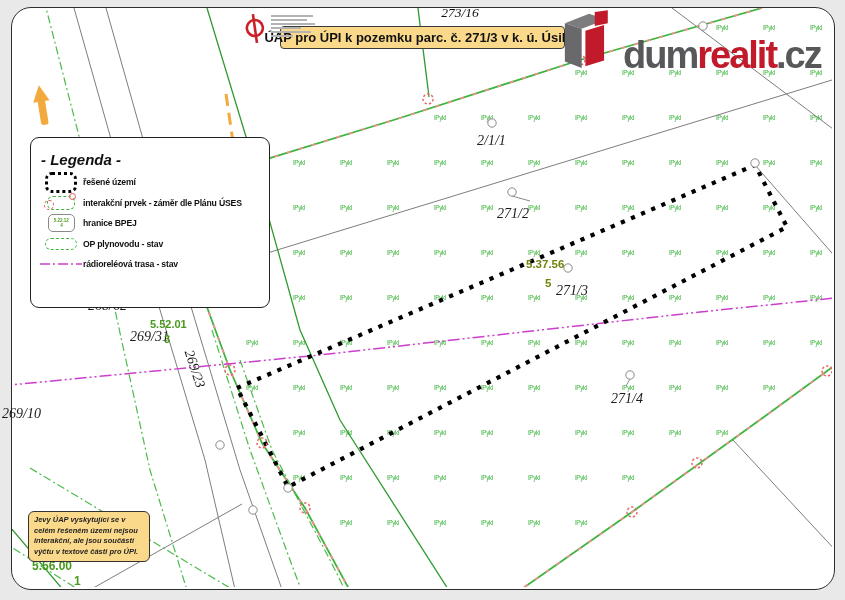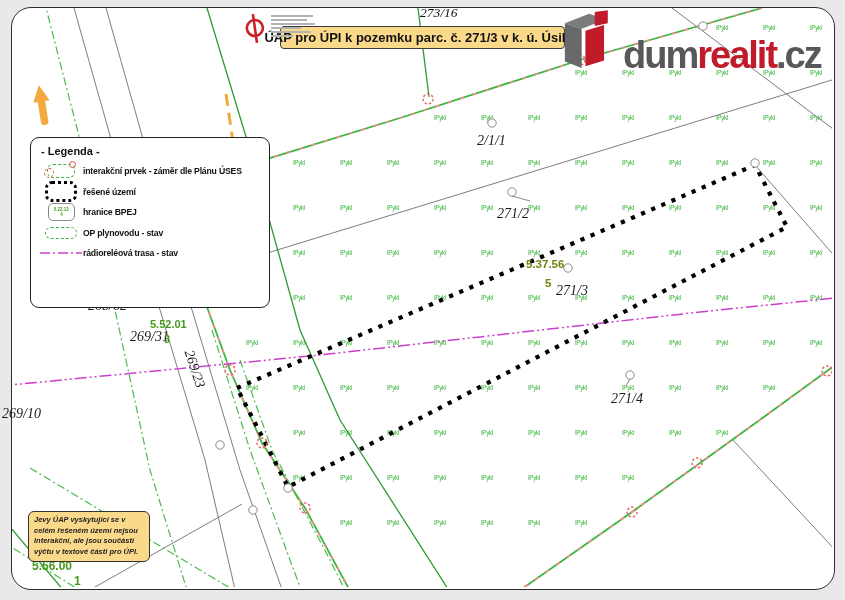--- a/index.html
+++ b/index.html
@@ -22,36 +22,36 @@
   .ip{font-family:"Liberation Sans",sans-serif;font-size:6.3px;letter-spacing:-0.3px;}
   
   #labels{position:absolute;left:0;top:0;width:845px;height:600px;z-index:2;pointer-events:none;}
   .lbl{position:absolute;white-space:nowrap;transform-origin:left top;}
   .parcel{font-family:"Liberation Serif",serif;font-style:italic;font-size:14px;color:#1c1c1c;}
   .bpej{font-family:"Liberation Sans",sans-serif;font-weight:bold;font-size:11px;color:#49991d;}
   .bpej-olive{font-family:"Liberation Sans",sans-serif;font-weight:bold;font-size:11.5px;color:#6f850c;}
   
   #legend{position:absolute;left:30px;top:137px;width:240px;height:171px;background:#fff;
           border:1.4px solid #222;border-radius:9px;z-index:3;padding:6px 4px 0 8px;box-sizing:border-box;}
-  #legend .lg-title{font-weight:bold;font-size:11px;color:#111;margin:1px 0 4px 2px;}
+  #legend .lg-title{font-weight:bold;font-size:15px;color:#111;margin:7px 0 4px 2px;font-style:italic;}
   .lg-row{display:flex;align-items:center;height:20.5px;}
   .lg-swatch{width:44px;flex:0 0 44px;display:flex;justify-content:center;align-items:center;}
   .lg-label{font-weight:bold;font-size:8.7px;letter-spacing:-0.2px;color:#111;white-space:nowrap;}
   .sw-solved{width:26px;height:15px;border:3px dotted #000;border-radius:7px;}
   .sw-dash{border:1.6px dashed #3db53d;border-radius:6px;position:relative;}
   .sw-uses{width:26px;height:12px;}
   .sw-op{width:30px;height:10px;}
   .sw-bp{width:30px;height:15px;}
   .sw-uses .r1{position:absolute;left:-4px;top:3px;width:8px;height:8px;border:1.3px dashed #e05555;border-radius:50%;}
   .sw-uses .r2{position:absolute;right:-2px;top:-4px;width:5px;height:5px;border:1.2px solid #e05555;border-radius:50%;}
   .sw-bpej{width:25px;height:16px;border:1px solid #8a8a8a;border-radius:5px;display:flex;flex-direction:column;
            align-items:center;justify-content:center;line-height:1;}
   .sw-bpej span{font-size:5px;font-weight:bold;color:#49991d;transform:scale(.9);}
   
-  #parcel-ref{position:absolute;left:420px;top:5px;width:80px;text-align:left;z-index:3;
+  #parcel-ref{position:absolute;left:420px;top:5px;width:80px;text-align:center;z-index:3;
               font-family:"Liberation Serif",serif;font-style:italic;font-size:13.5px;color:#111;}
   #title-box{position:absolute;left:280px;top:26px;width:283px;height:21px;z-index:3;
              border:1.5px solid #3a3a3a;border-radius:4px;display:flex;align-items:center;justify-content:center;
              font-weight:bold;font-size:13px;color:#111;white-space:nowrap;}
   
   #stamp{position:absolute;left:243px;top:13px;z-index:3;display:flex;gap:4px;}
   #stamp .micro{display:flex;flex-direction:column;gap:2px;padding-top:2px;}
   #stamp .micro i{display:block;height:2px;background:#b3b3b3;}
   
   #note{position:absolute;left:28px;top:511px;width:122px;z-index:3;border:1.3px solid #333;border-radius:6px;
@@ -274,32 +274,32 @@
       <i style="width:30px"></i>
         <i style="width:40px"></i>
         <i style="width:22px"></i>
     </span>
   </div>
 
   <div id="legend">
     <div class="lg-title">- Legenda -</div>
     <div class="lg-row">
       <span class="lg-swatch">
+          <span class="sw-solved"></span>
+        </span>
+      <span class="lg-label">řešené území</span>
+    </div>
+    <div class="lg-row">
+      <span class="lg-swatch">
           <span class="sw-dash sw-uses">
             <span class="r1"></span>
             <span class="r2"></span>
           </span>
         </span>
       <span class="lg-label">interakční prvek - záměr dle Plánu ÚSES</span>
-    </div>
-    <div class="lg-row">
-      <span class="lg-swatch">
-          <span class="sw-solved"></span>
-        </span>
-      <span class="lg-label">řešené území</span>
     </div>
     <div class="lg-row">
       <span class="lg-swatch">
           <span class="sw-bpej">
         <span>5.22.12</span>
             <span>4</span>
       </span>
         </span>
       <span class="lg-label">hranice BPEJ</span>
     </div>

